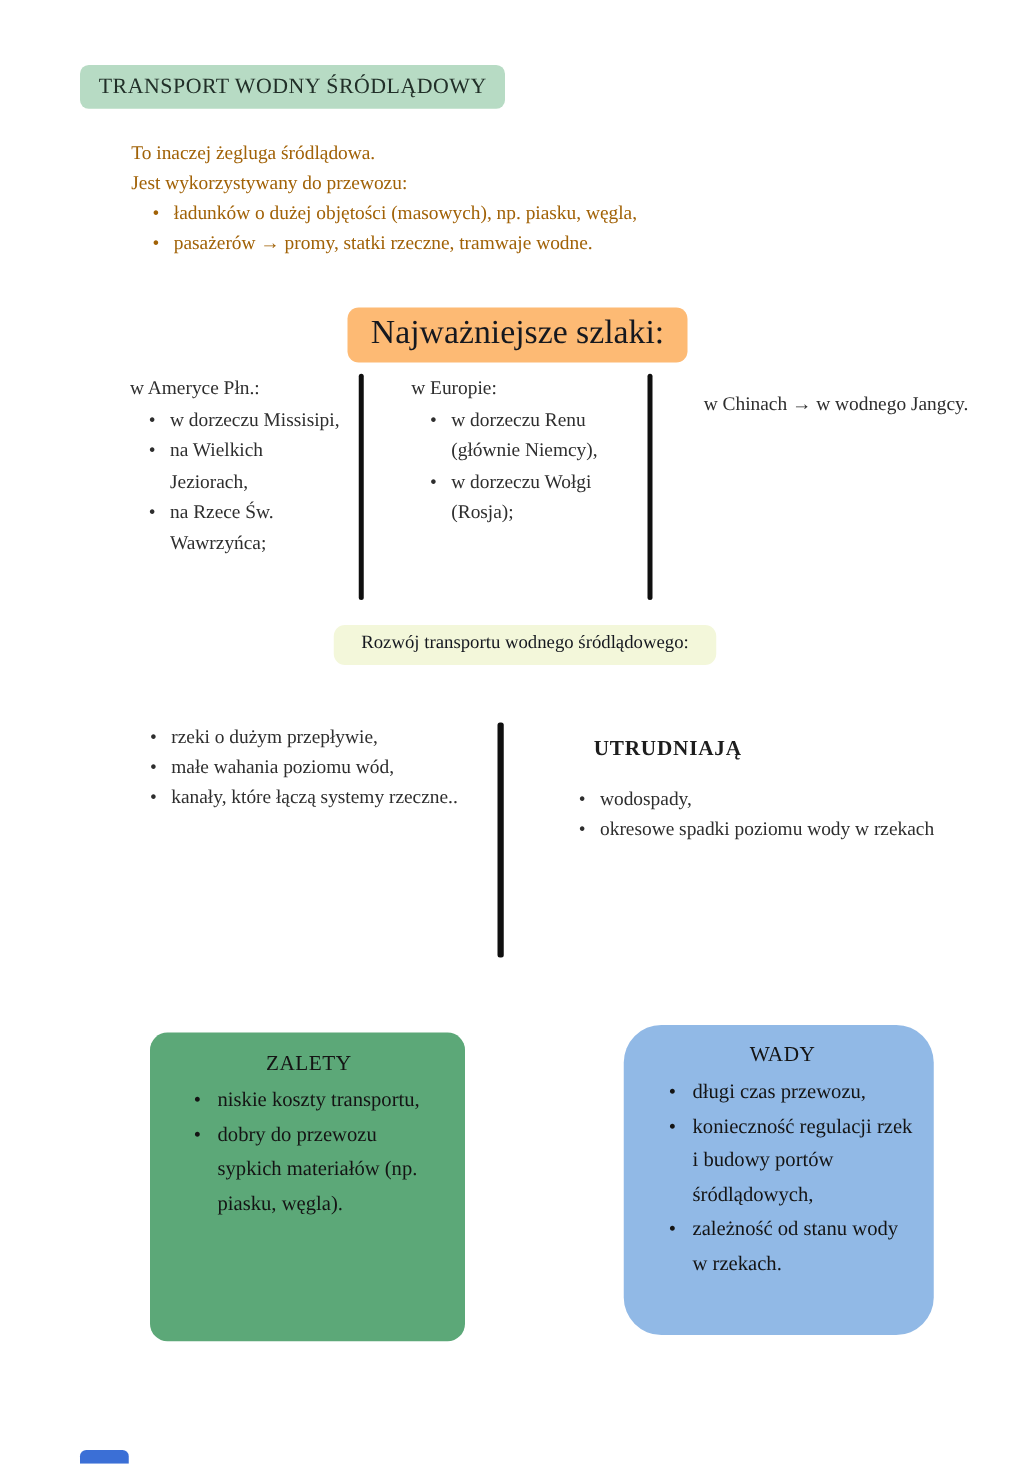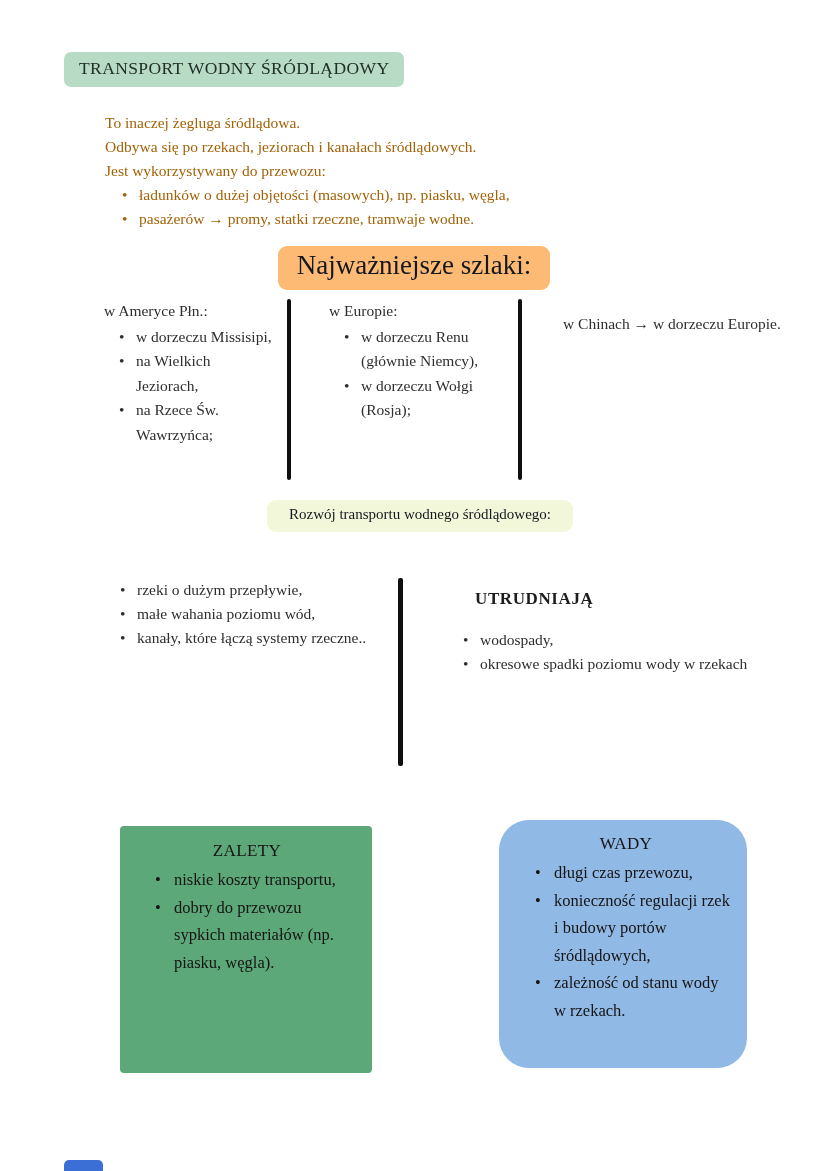--- a/index.html
+++ b/index.html
@@ -62,21 +62,21 @@
   .dev-right { left:463px; width:348px; }
   .dev-col-title { font-size:17px; font-weight:bold; letter-spacing:0.6px; color:#1d1d1d; }
   .dev-left .dev-col-title { margin:13px 0 13px 45px; }
   .dev-right .dev-col-title { margin:9px 0 17px 12px; }
   .vline-dev { position:absolute; left:398px; top:0; width:5px; height:188px; background:#0f0f0f; border-radius:2px; }
 
   
   .card { position:absolute; color:#141414; }
   .card-advantages {
     left:120px; top:826px; width:252px; height:247px;
-    background:#5ca878; border-radius:4px;
+    background:#5ca878; border-radius:14px;
     padding:15px 19px 0 21px;
   }
   .card-disadvantages {
     left:499px; top:820px; width:248px; height:248px;
     background:#91b9e6; border-radius:30px;
     padding:14px 16px 0 22px;
   }
   .card-title { text-align:center; font-size:17px; letter-spacing:0.4px; margin-bottom:5px; }
   .card ul.bullets { font-size:16.5px; line-height:27.5px; margin-left:12px; }
   .card ul.bullets li { padding-left:21px; }
@@ -93,21 +93,20 @@
 <body>
 
 <div class="page">
 
   <div class="title-badge">
     <span>TRANSPORT WODNY ŚRÓDLĄDOWY</span>
   </div>
 
   <div class="intro">
     <p>To inaczej żegluga śródlądowa.</p>
-    <p>Odbywa się po rzekach, jeziorach i kanałach śródlądowych.</p>
     <p>Jest wykorzystywany do przewozu:</p>
     <ul class="bullets">
       <li>ładunków o dużej objętości (masowych), np. piasku, węgla,</li>
       <li>pasażerów → promy, statki rzeczne, tramwaje wodne.</li>
     </ul>
   </div>
 
   <div class="routes-heading">
     <span>Najważniejsze szlaki:</span>
   </div>
@@ -124,21 +123,21 @@
     <div class="vline vline-1"></div>
     <div class="route-col route-col-2">
       <div class="col-title">w Europie:</div>
       <ul class="bullets">
         <li>w dorzeczu Renu (głównie Niemcy),</li>
         <li>w dorzeczu Wołgi (Rosja);</li>
       </ul>
     </div>
     <div class="vline vline-2"></div>
     <div class="route-col route-col-3">
-      <div class="col-title">w Chinach → w dorzeczu Europie.</div>
+      <div class="col-title">w Chinach → w wodnego Jangcy.</div>
     </div>
   </div>
 
   <div class="dev-heading">
     <span>Rozwój transportu wodnego śródlądowego:</span>
   </div>
 
   <div class="dev-columns">
     <div class="dev-col dev-left">
       <ul class="bullets">

